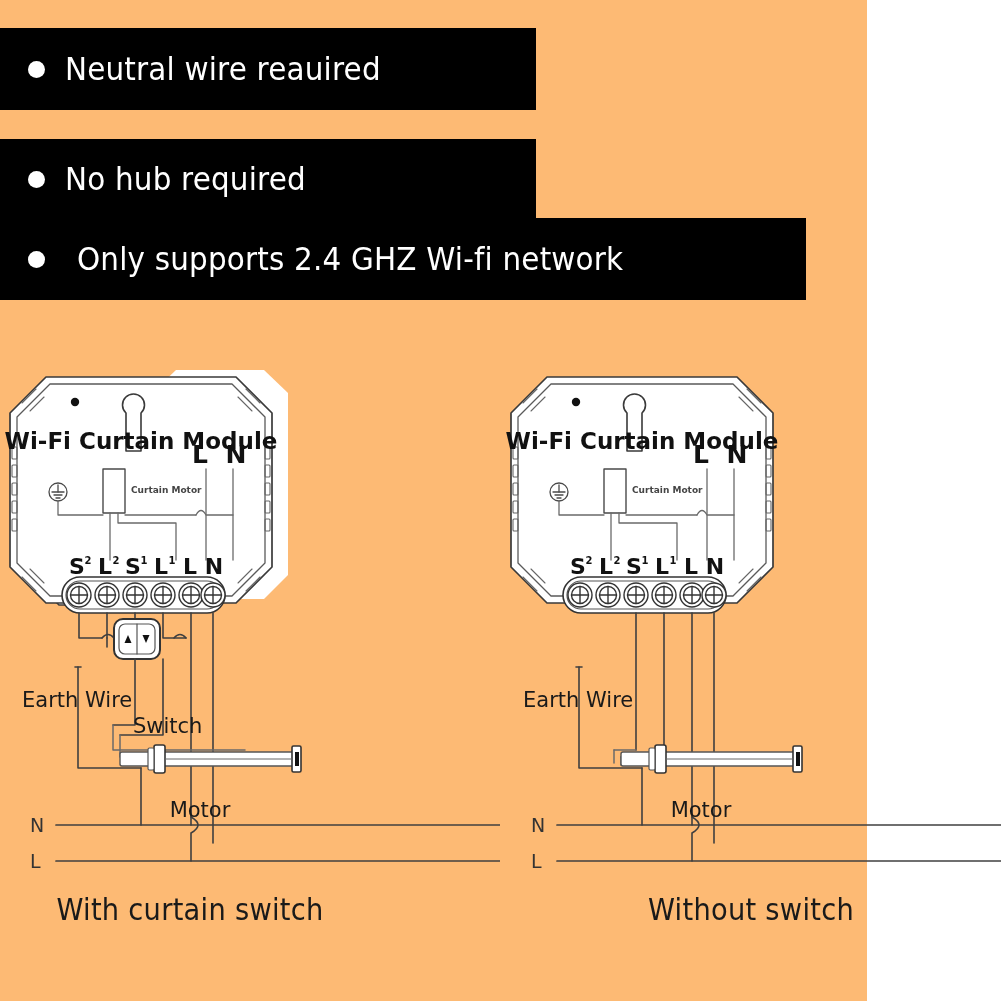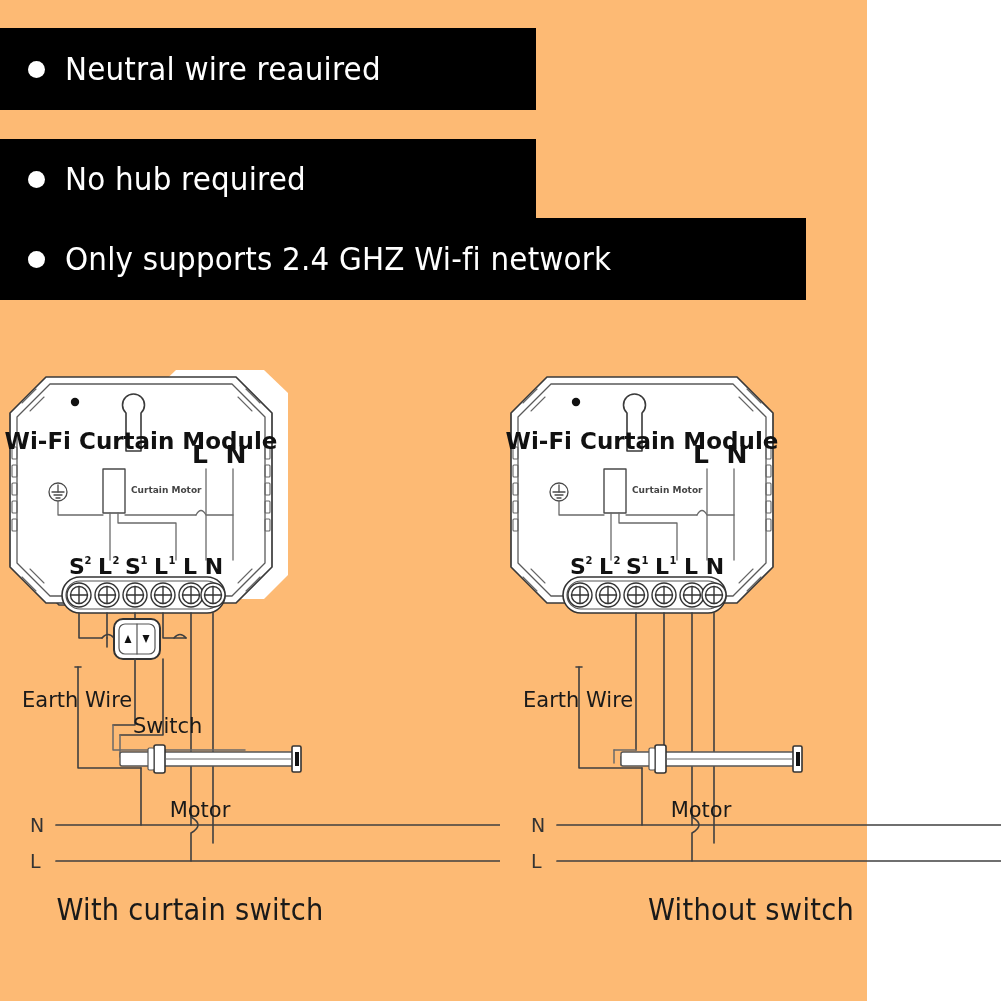--- a/index.html
+++ b/index.html
@@ -33,21 +33,21 @@
     font-weight:400;
     letter-spacing:0.2px;
     white-space:nowrap;
     line-height:1;
     font-family:"DejaVu Sans","Liberation Sans",sans-serif;
     transform:scaleX(0.92);
     transform-origin:left center;
   }
   #banner-1{left:0;top:28px;width:536px;height:82px;}
   #banner-2{left:0;top:139px;width:536px;height:80px;}
-  #banner-3{left:0;top:218px;width:806px;height:82px;}
+  #banner-3{left:0;top:218px;width:806px;height:82px;gap:12px;}
 
   
   .diagram{position:absolute;top:355px;height:600px;}
   #diagram-left{left:0;width:500px;}
   #diagram-right{left:501px;width:500px;}
 
   .svg-wrap{position:absolute;inset:0;}
   svg{display:block;}
 
   .caption{

